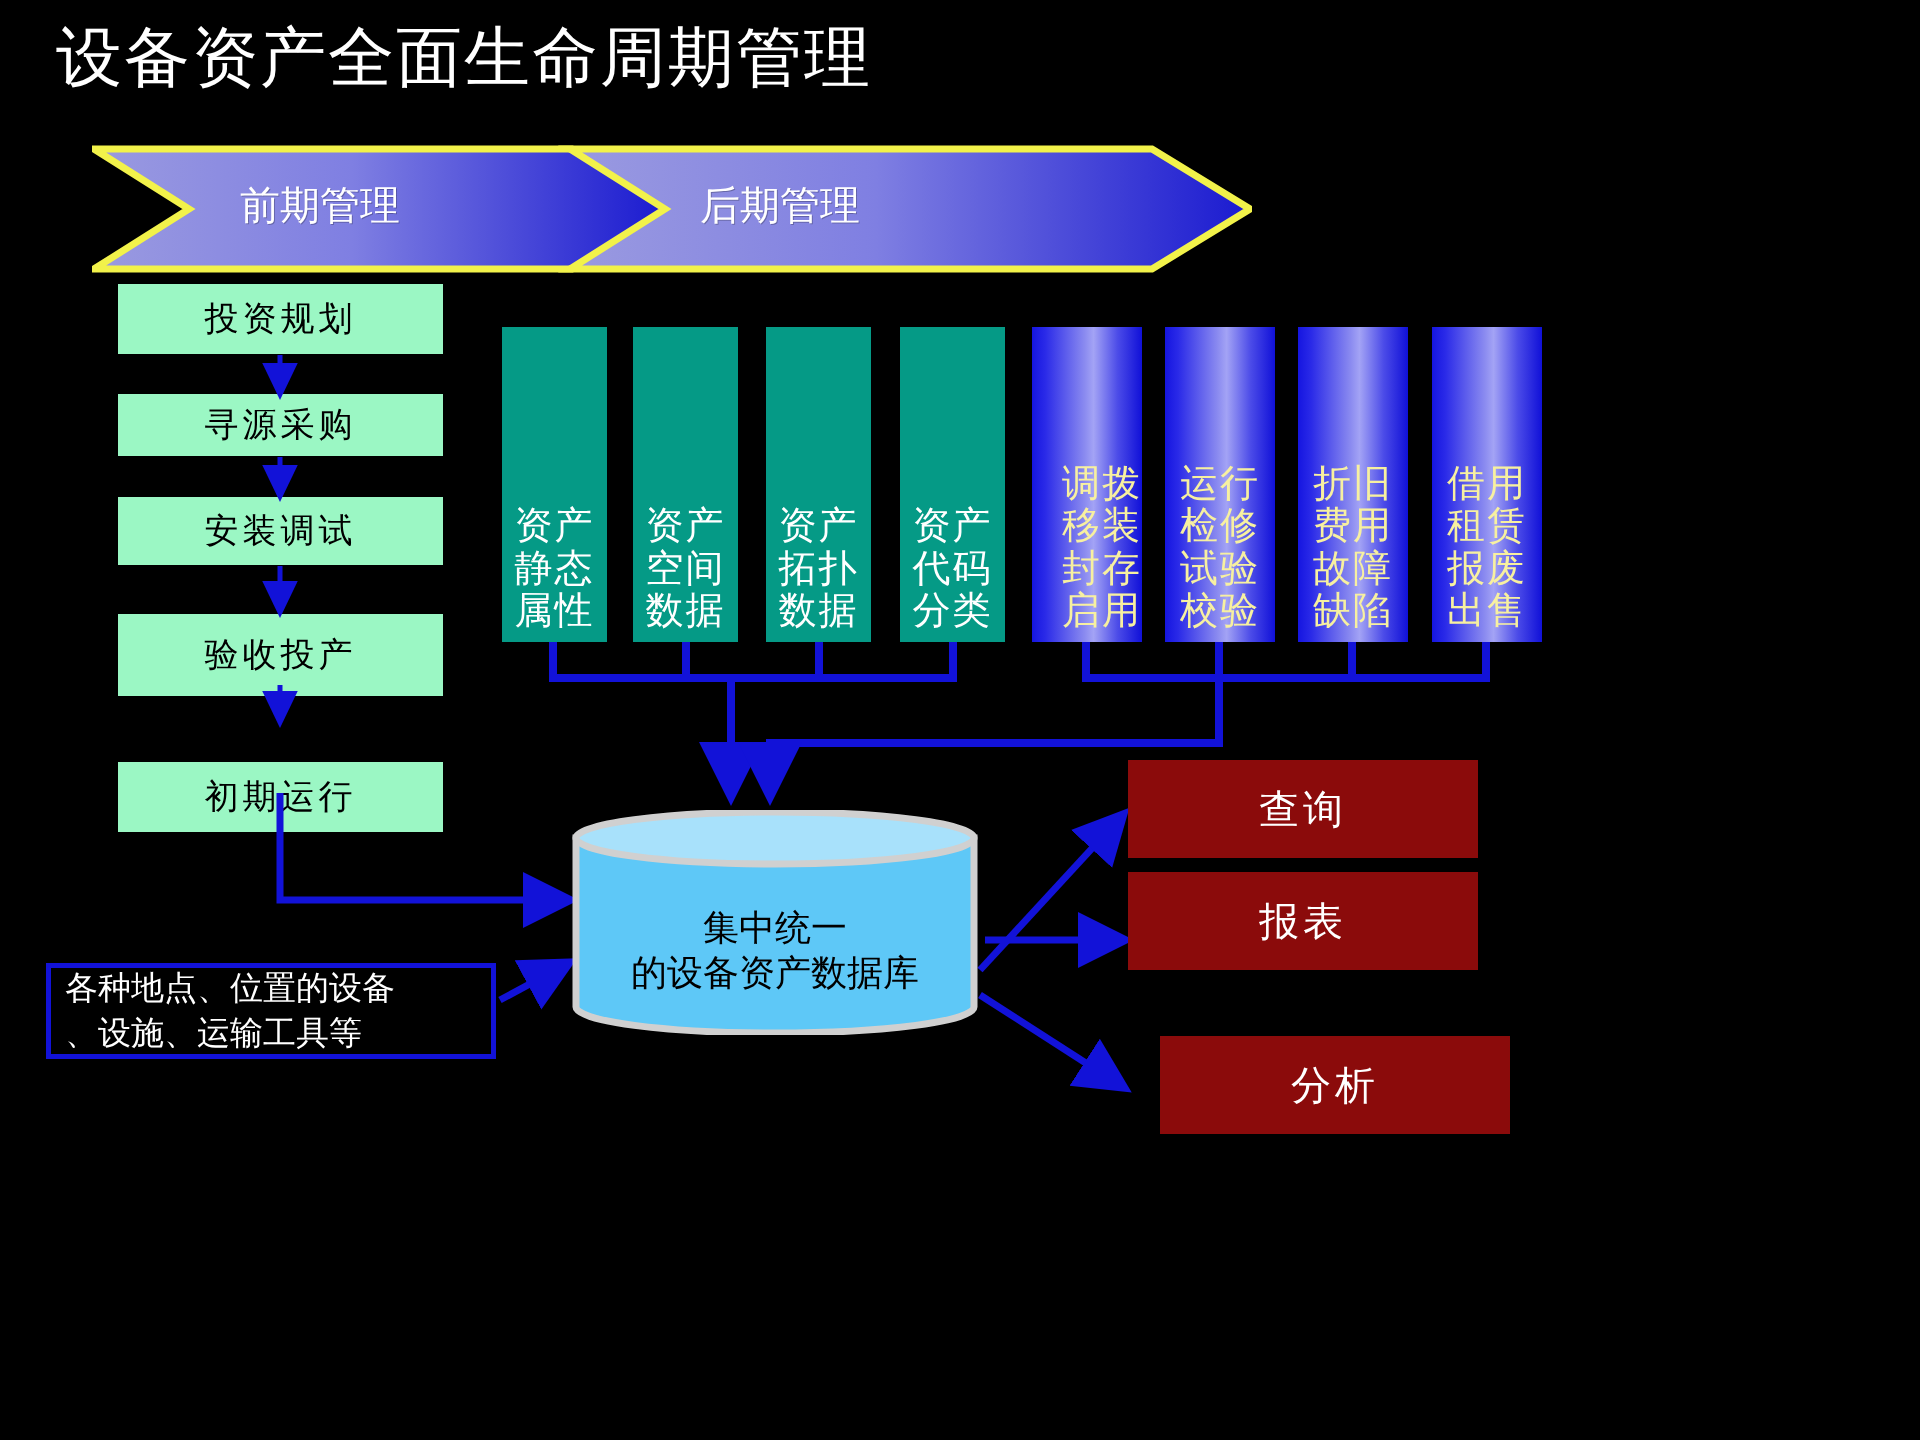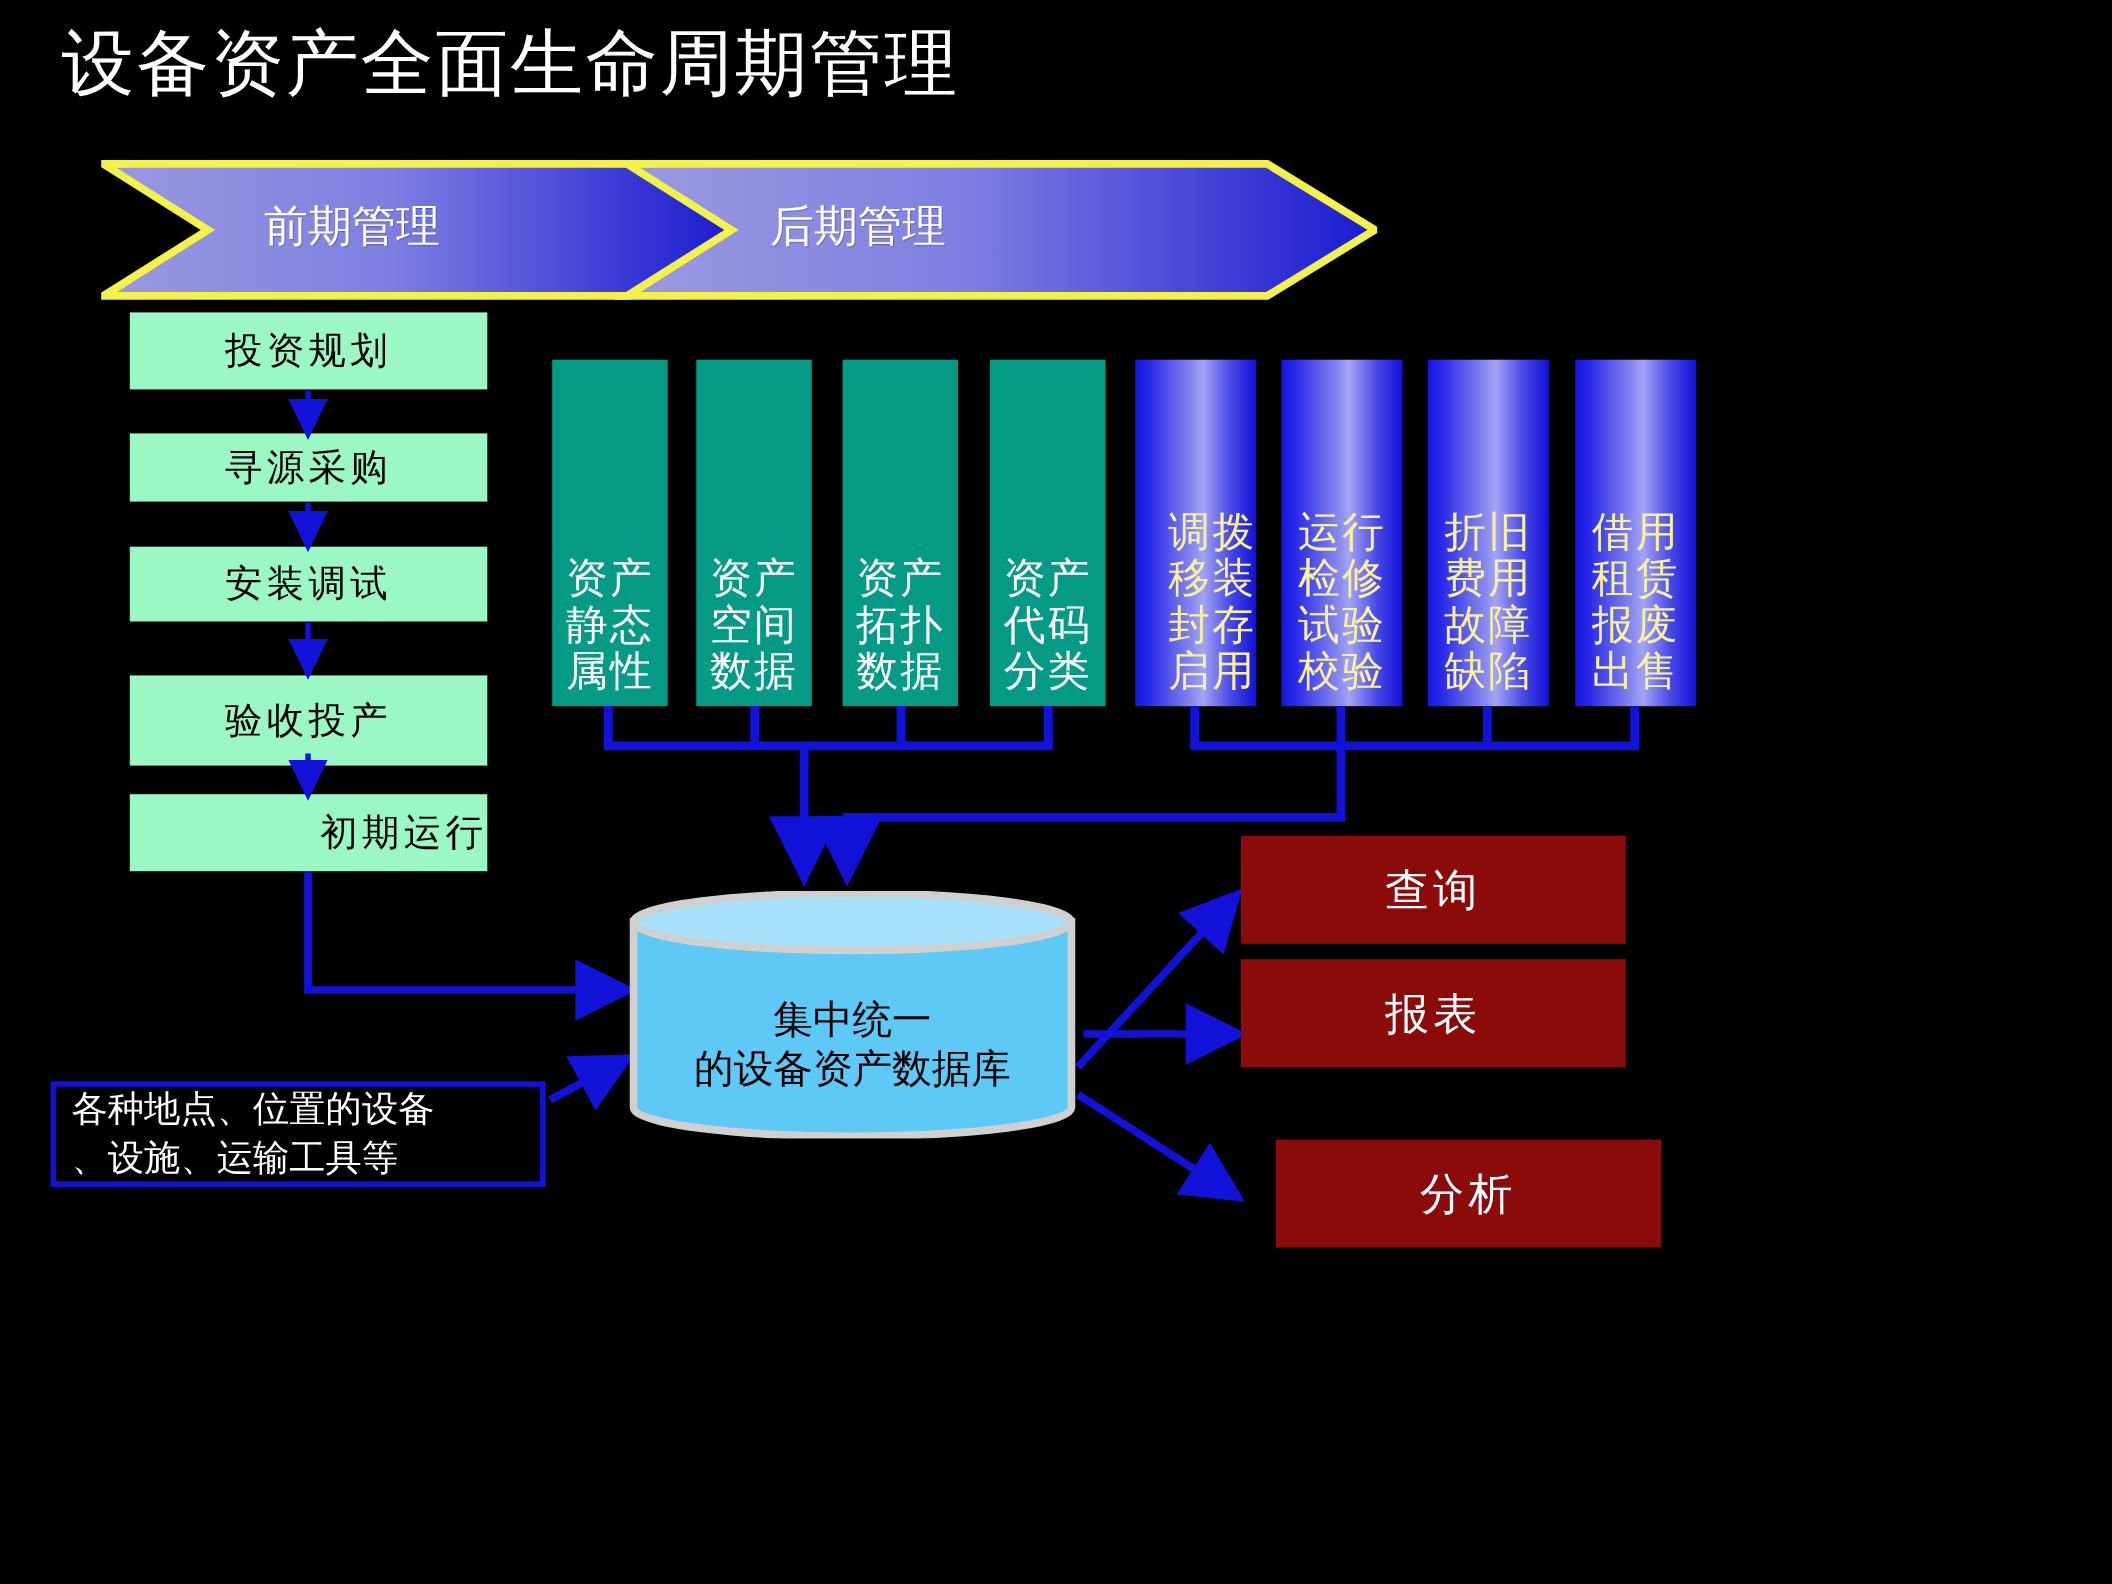--- a/index.html
+++ b/index.html
@@ -33,21 +33,21 @@
     position:absolute;left:118px;width:325px;height:70px;
     background:#9bf7c4;color:#000;
     display:flex;align-items:center;justify-content:center;
     font-size:34px;letter-spacing:4px;
     font-family:"DejaVu Sans","Liberation Sans",sans-serif;
   }
   #phase-0{top:284px;height:70px;}
   #phase-1{top:394px;height:62px;}
   #phase-2{top:497px;height:68px;}
   #phase-3{top:614px;height:82px;}
-  #phase-4{top:722px;height:70px;justify-content:flex-end;}
+  #phase-4{top:762px;height:70px;}
 
   
   .teal-col{
     position:absolute;top:327px;width:105px;height:315px;
     background:#059a86;
     display:flex;flex-direction:column;align-items:center;justify-content:flex-end;
     padding-bottom:10px;box-sizing:border-box;
   }
   .teal-col .ln{
     color:#ffffff;font-size:38px;line-height:1.12;letter-spacing:2px;white-space:nowrap;
@@ -86,21 +86,20 @@
     display:flex;flex-direction:column;align-items:center;justify-content:center;
     height:170px;
   }
 
   
   #source-note{
     position:absolute;left:46px;top:963px;width:450px;height:96px;
     border:5px solid #1212d8;background:#000;box-sizing:border-box;
     display:flex;flex-direction:column;justify-content:center;
     padding-left:14px;
-    margin-top:20px;
   }
   #source-note .ln{
     color:#ffffff;font-size:33px;line-height:1.35;white-space:nowrap;
     font-family:"DejaVu Sans","Liberation Sans",sans-serif;
   }
 
   
   .output-box{
     position:absolute;left:1128px;width:350px;height:98px;
     background:#8b0b0b;

